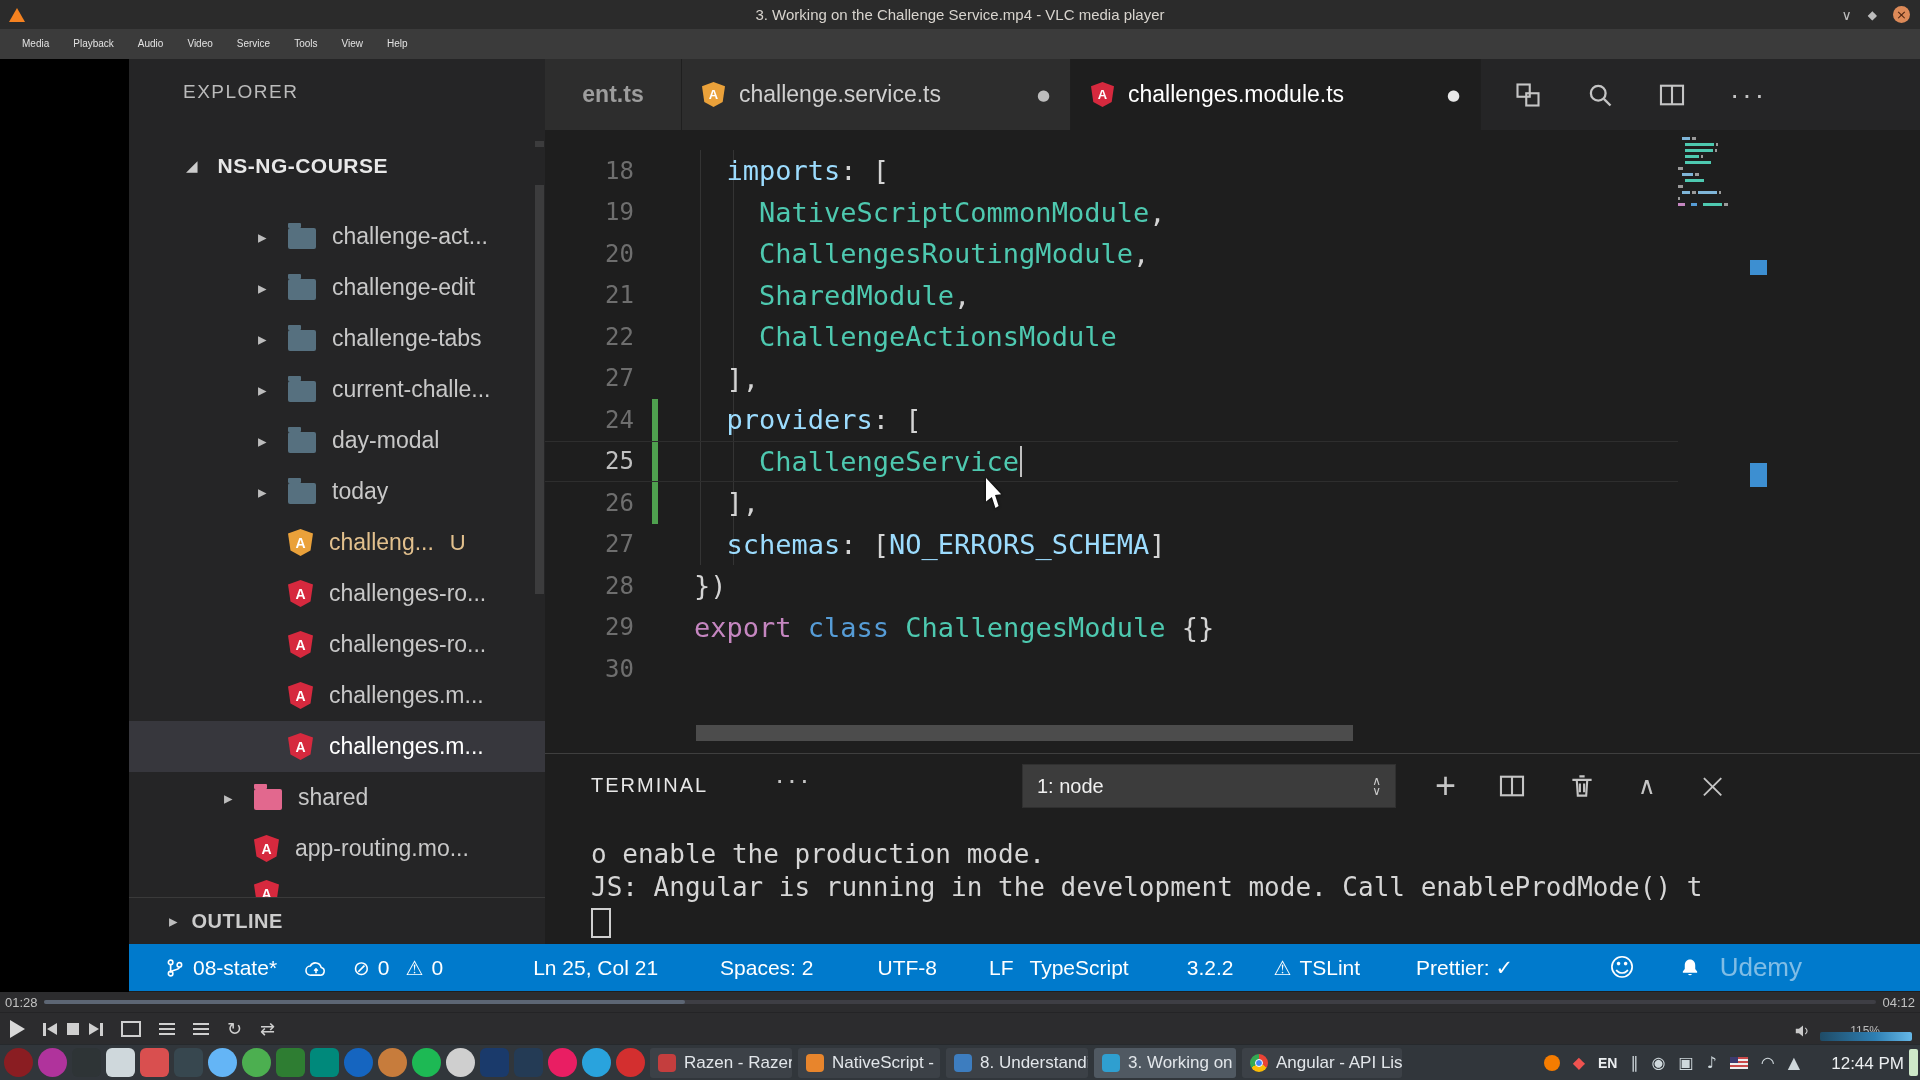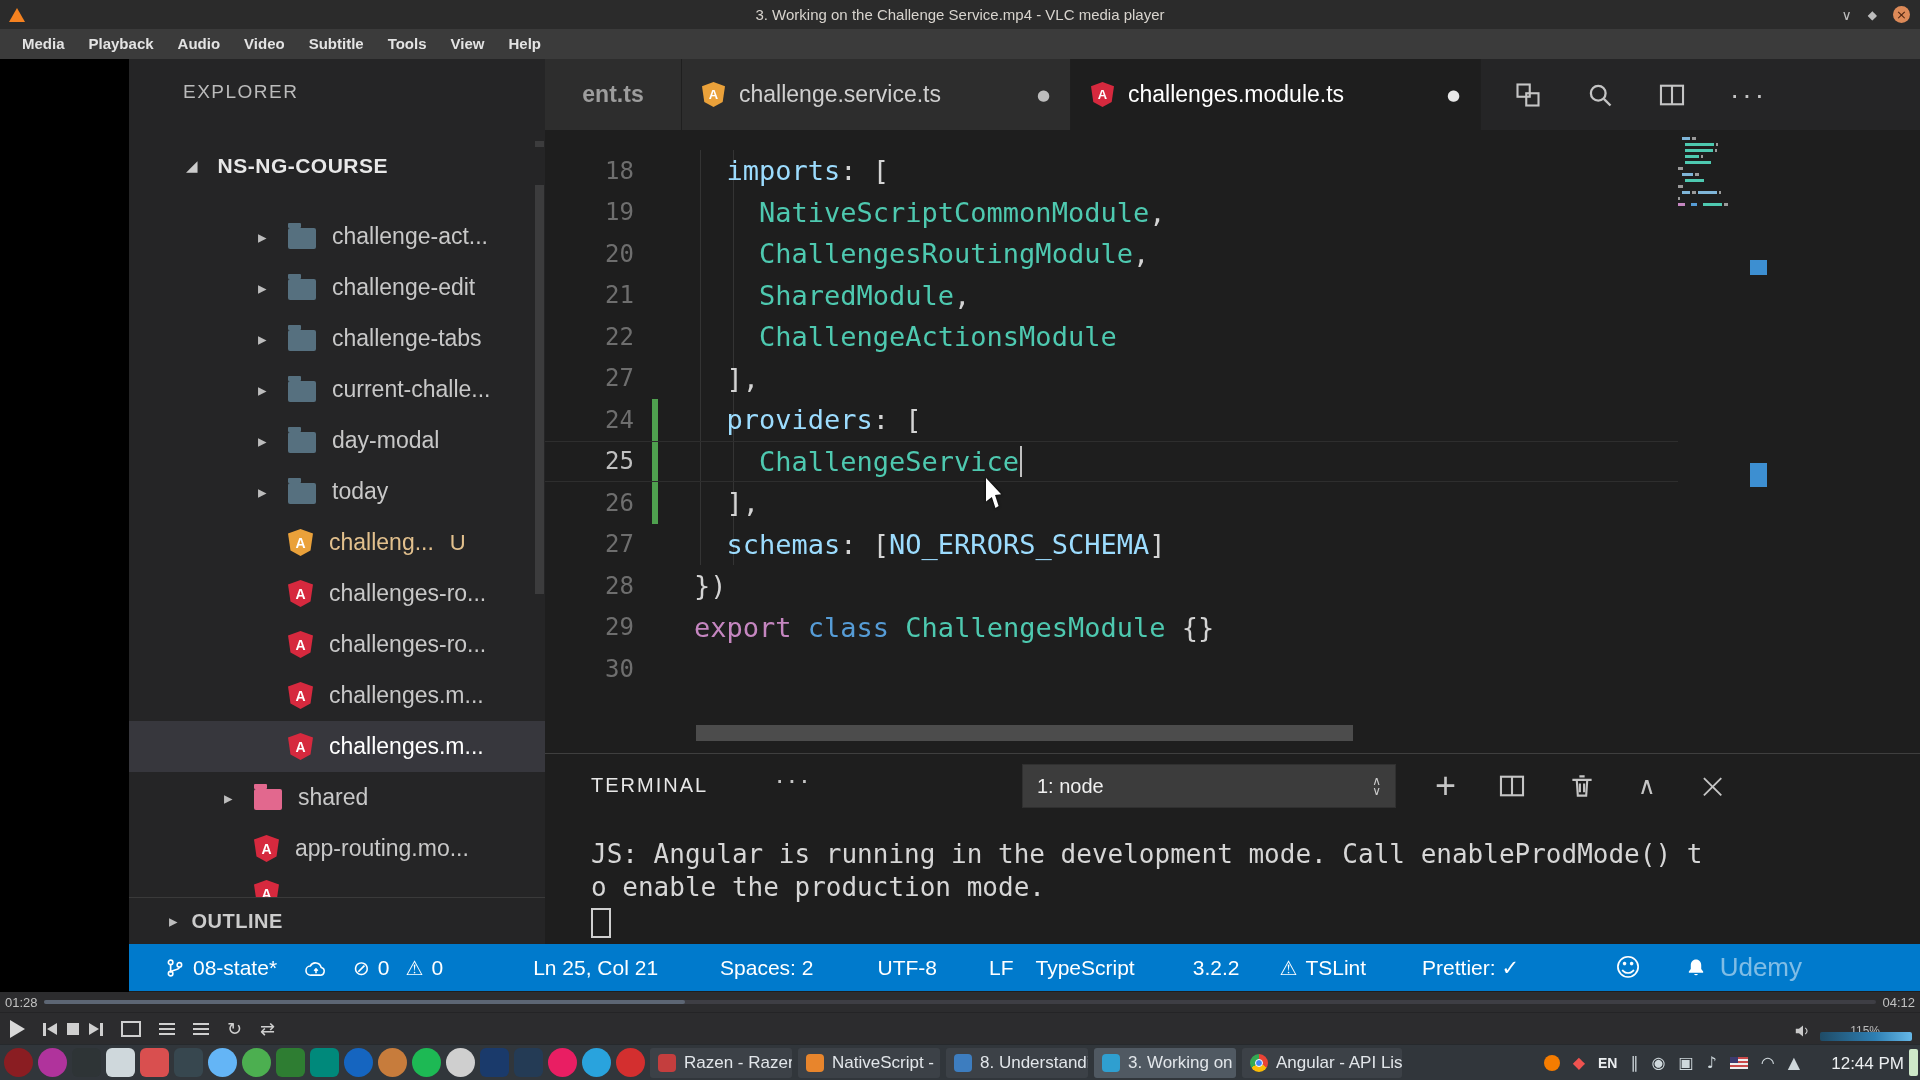--- a/index.html
+++ b/index.html
@@ -16,21 +16,21 @@
   .tb-title{position:absolute;left:0;right:0;text-align:center;font-size:15px;color:#d8d4ce;}
   .tb-btns{position:absolute;right:10px;top:0;height:29px;display:flex;gap:16px;align-items:center;}
   .tb-min{color:#bdbdbd;font-size:14px;}
   .tb-max{color:#bdbdbd;font-size:12px;}
   .tb-close{width:17px;height:17px;border-radius:50%;background:#dd8a58;color:#4c2410;
             display:flex;align-items:center;justify-content:center;font-size:13px;line-height:1;}
 
   
   .menubar{position:absolute;left:0;top:29px;width:1920px;height:30px;background:#3b3b3b;
            display:flex;align-items:center;padding-left:10px;box-sizing:border-box;}
-  .menu-item{padding:0 12px;font-size:15px;color:#e3e3e3;line-height:30px;font-weight:bold;}
+  .menu-item{padding:0 12px;font-size:10px;color:#e3e3e3;line-height:30px;}
 
   
   .video{position:absolute;left:0;top:59px;width:1920px;height:933px;background:#000;}
   .vscode{position:absolute;left:129px;top:0;width:1791px;height:933px;background:#1e1e1e;}
 
   
   .sidebar{position:absolute;left:0;top:0;width:416px;height:885px;background:#252526;overflow:hidden;}
   .expl-title{position:absolute;left:54px;top:22px;font-size:19px;letter-spacing:1.5px;color:#bbbbbb;}
   .clip-row{position:absolute;left:0;top:124px;right:0;height:28px;overflow:hidden;}
   .clip-row .flabel{position:absolute;left:220px;top:-8px;color:#8fa3b0;font-size:23px;}
@@ -201,21 +201,21 @@
       <span class="tb-max g">◆</span>
       <span class="tb-close g">×</span>
     </div>
   </div>
 
   <div class="menubar" id="menu-items">
       <span class="menu-item">Media</span>
       <span class="menu-item">Playback</span>
       <span class="menu-item">Audio</span>
       <span class="menu-item">Video</span>
-      <span class="menu-item">Subtitle</span>
+      <span class="menu-item">Service</span>
       <span class="menu-item">Tools</span>
       <span class="menu-item">View</span>
       <span class="menu-item">Help</span>
     </div>
 
   <div class="video">
     <div class="vscode">
 
       <div class="sidebar">
         <div class="expl-title">EXPLORER</div>
@@ -430,22 +430,22 @@
                 <rect x="1.7" y="2.7" width="12.6" height="10.6"></rect>
                 <path d="M8 2.7v10.6"></path>
               </svg>
             <svg width="28" height="30" viewBox="0 0 16 16" fill="none" stroke="#c5c5c5" stroke-width="1.2">
                 <path d="M2.5 4.5h11M6.5 2.5h3M5 4.5l.6 9h4.8l.6-9M6.8 6.5v5M9.2 6.5v5"></path>
               </svg>
             <span class="pa-chev g">∧</span>
             <span class="pa-close g">×</span>
           </div>
           <div class="term-out mono" id="term-out">
+              <div class="tline">o enable the production mode.</div>
               <div class="tline">JS: Angular is running in the development mode. Call enableProdMode() t</div>
-              <div class="tline">o enable the production mode.</div>
               <div class="tcursor"></div>
             </div>
         </div>
 
       </div>
 
       <div class="statusbar">
         <div class="sb-it">
           <svg width="20" height="24" viewBox="0 0 16 16" fill="none" stroke="#fff" stroke-width="1.3">
               <circle cx="4.5" cy="3.5" r="1.8"></circle>
@@ -474,21 +474,21 @@
         </div>
         <div class="sb-it" style="margin-left:62px;">
           <span>Spaces: 2</span>
         </div>
         <div class="sb-it" style="margin-left:64px;text-align:center;">
           <span>UTF-8</span>
         </div>
         <div class="sb-it" style="margin-left:52px;">
           <span>LF</span>
         </div>
-        <div class="sb-it" style="margin-left:22px;">
+        <div class="sb-it" style="margin-left:16px;">
           <span>TypeScript</span>
         </div>
         <div class="sb-it" style="margin-left:58px;">
           <span>3.2.2</span>
         </div>
         <div class="sb-it" style="margin-left:40px;">
           <span class="sb-glyph g">⚠</span>
           <span>TSLint</span>
         </div>
         <div class="sb-it" style="margin-left:56px;">

